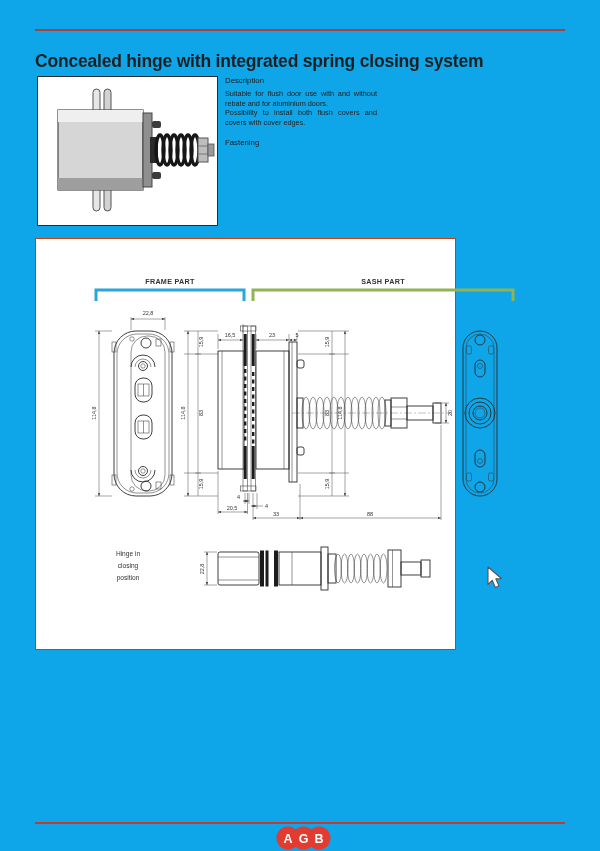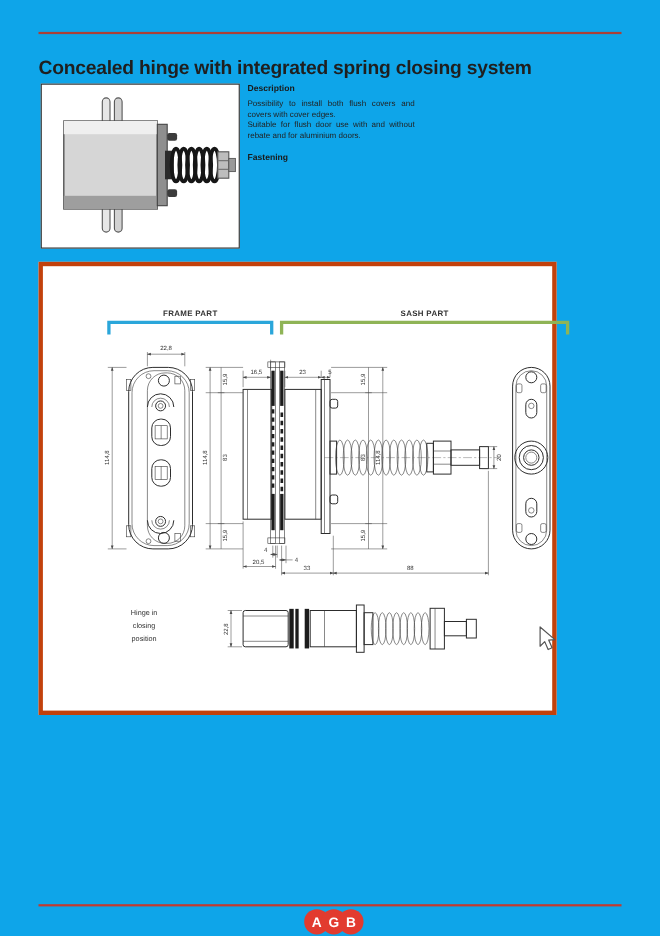--- a/index.html
+++ b/index.html
@@ -6,25 +6,25 @@
   *{box-sizing:border-box;}
   .page{position:relative;width:600px;height:851px;background:#0ea5e9;
         font-family:"Liberation Sans",sans-serif;color:#222;overflow:hidden;margin:0 auto;}
   .rule-top{position:absolute;left:35px;top:29px;width:530px;height:2px;background:#ab4038;}
   .rule-bottom{position:absolute;left:35px;top:822px;width:530px;height:1.5px;background:#c43a2e;}
   .title{position:absolute;left:35px;top:39px;width:540px;font-size:17.5px;font-weight:bold;
          color:#1f1f1f;letter-spacing:-0.2px;}
   .photo-box{position:absolute;left:37px;top:76px;width:181px;height:150px;
              border:1.6px solid #2b2b2b;background:#fff;}
   .intro{position:absolute;left:225px;top:76px;width:152px;font-size:7.3px;line-height:9.7px;color:#222;}
-  .intro h3{margin:0 0 3px 0;font-size:7.8px;line-height:10px;font-weight:bold;color:#1a1a1a;}
+  .intro h3{margin:0 0 3px 0;font-size:7.8px;line-height:10px;font-weight:normal;color:#1a1a1a;}
   .intro p{margin:0;text-align:justify;}
   .intro .gap{height:10px;}
-  .draw-box{position:absolute;left:35px;top:238px;width:471px;height:412px;
-            border:4px solid #c2410c;background:#fff;}
+  .draw-box{position:absolute;left:35px;top:238px;width:421px;height:412px;
+            border:1px solid #c2410c;background:#fff;}
   .footer-logo{position:absolute;left:276px;top:826px;width:56px;height:24px;}
   svg text{font-family:"Liberation Sans",sans-serif;}
   .oln{fill:none;stroke:#2b2b2b;stroke-width:0.9;}
   .oln2{fill:none;stroke:#3a3a3a;stroke-width:0.55;}
   .blk{fill:#1c1c1c;stroke:none;}
   .dim{stroke:#4a4a4a;stroke-width:0.5;fill:none;}
   .cl{stroke:#777;stroke-width:0.45;fill:none;stroke-dasharray:8 2 2 2;}
   .dtx{font-size:5.5px;fill:#333;}
   .btx{font-size:7.2px;font-weight:bold;fill:#333;letter-spacing:0.3px;}
   .ltx{font-size:6.6px;fill:#333;}
@@ -67,22 +67,22 @@
 
       <rect x="160" y="61" width="10" height="24" fill="#bdbdbd" stroke="#555" stroke-width="1"></rect>
       <line x1="160" y1="69" x2="170" y2="69" stroke="#777" stroke-width="1"></line>
       <line x1="160" y1="77" x2="170" y2="77" stroke="#777" stroke-width="1"></line>
       <rect x="170" y="67" width="6" height="12" fill="#9a9a9a" stroke="#555" stroke-width="0.8"></rect>
     </svg>
   </div>
 
   <div class="intro">
     <h3>Description</h3>
+    <p>Suitable for flush door use with and without rebate and for aluminium doors.</p>
     <p>Possibility to install both flush covers and covers with cover edges.</p>
-    <p>Suitable for flush door use with and without rebate and for aluminium doors.</p>
     <div class="gap"></div>
     <h3>Fastening</h3>
   </div>
 
   <div class="draw-box">
     <svg width="527" height="410" viewBox="0 0 527 410">
       <defs>
         <marker id="ar" viewBox="0 0 10 10" refX="9" refY="5" markerWidth="7" markerHeight="7" orient="auto-start-reverse">
             <path d="M0,1.5 L10,5 L0,8.5 z" fill="#4a4a4a"></path>
           </marker>

